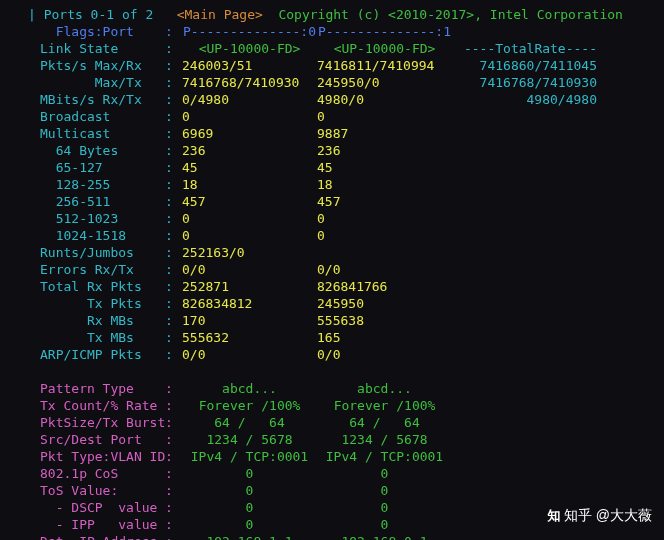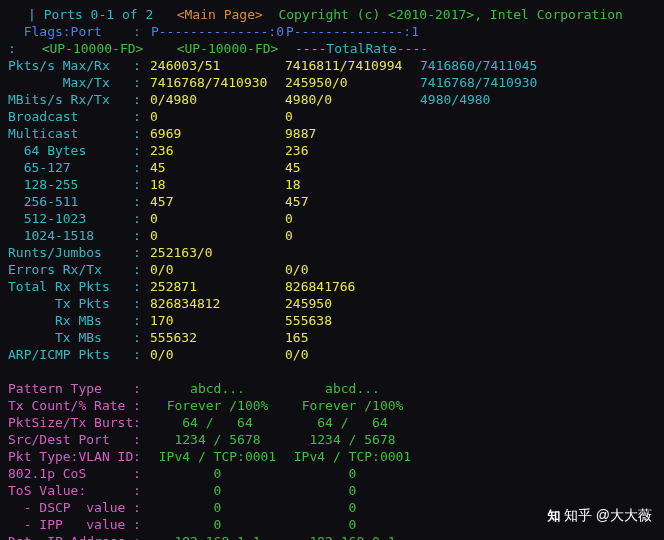--- a/index.html
+++ b/index.html
@@ -19,20 +19,21 @@
   .row { white-space: pre; margin-left: 20px; }
   .cyan { color: #33b8c7; }
   .orange { color: #d88b3a; }
   .green { color: #3fbf3f; }
   .yellow { color: #e8e84a; }
   .magenta { color: #d65fc3; }
   .blue { color: #4f7cef; }
 
   .line {
     display: flex;
+    margin-left: 32px;
   }
 
   .lbl {
     display: inline-block;
     width: 125px;
     white-space: pre;
   }
   .sep {
     display: inline-block;
     width: 17px;
@@ -46,20 +47,21 @@
   }
   .colc {
     display: inline-block;
     width: 135px;
     text-align: center;
     white-space: pre;
   }
   .tot {
     display: inline-block;
     width: 145px;
+    text-align: right;
     white-space: pre;
   }
 
   .watermark {
     position: absolute;
     right: 12px;
     bottom: 16px;
     color: #ffffff;
     font-family: sans-serif;
     font-size: 14px;
@@ -81,20 +83,21 @@
 
 <div class="line">
   <span class="lbl blue">  Flags:Port</span>
   <span class="sep blue">:</span>
   <span class="colc blue">P--------------:0</span>
   <span class="colc blue">P--------------:1</span>
 </div>
 
 <div id="stat-block">
     <div class="line">
+      <span class="lbl cyan">Link State</span>
       <span class="sep cyan">:</span>
       <span class="colc green">&lt;UP-10000-FD&gt;</span>
       <span class="colc green">&lt;UP-10000-FD&gt;</span>
       <span class="tot cyan">----TotalRate----</span>
     </div>
     <div class="line">
       <span class="lbl cyan">Pkts/s Max/Rx</span>
       <span class="sep cyan">:</span>
       <span class="col yellow">246003/51</span>
       <span class="col yellow">7416811/7410994</span>

